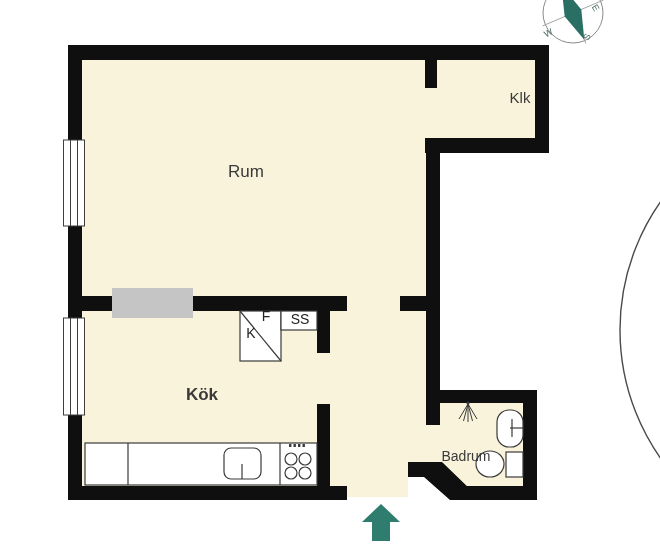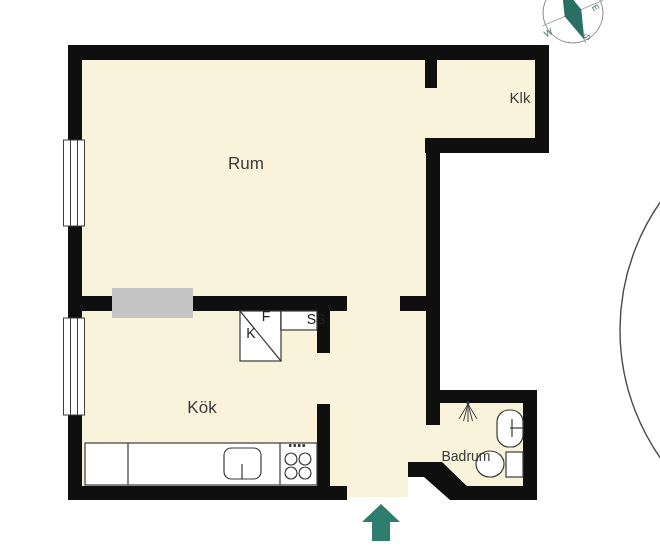--- a/index.html
+++ b/index.html
@@ -129,22 +129,22 @@
       </g>
       <g transform="rotate(-23 573 13)">
         <polygon points="573,-17 582,13 573,42 564,13" fill="#2A6F63"></polygon>
       </g>
       <text class="compassletter" x="593" y="10" transform="rotate(60 595 7)">E</text>
       <text class="compassletter" x="544" y="36" transform="rotate(-28 548 33)">W</text>
       <text class="compassletter" x="584" y="40" transform="rotate(-62 587 37)">S</text>
     </g>
   </svg>
 
-  <div class="roomlabel lbl-big" style="left:246px;top:164px;">Rum</div>
+  <div class="roomlabel lbl-big" style="left:246px;top:172px;">Rum</div>
   <div class="roomlabel lbl-mid" style="left:491px;top:97px;margin-left:29px;">Klk</div>
-  <div class="roomlabel lbl-big" style="left:202px;top:408px;">Kök</div>
+  <div class="roomlabel lbl-big" style="left:202px;top:395px;font-weight:bold;">Kök</div>
   <div class="roomlabel lbl-sm" style="left:466px;top:456px;">Badrum</div>
 
   <div class="roomlabel lbl-unit" style="left:266px;top:316px;">F</div>
   <div class="roomlabel lbl-unit" style="left:251px;top:333px;">K</div>
-  <div class="roomlabel lbl-unit" style="left:316px;top:319px;">SS</div>
+  <div class="roomlabel lbl-unit" style="left:300px;top:319px;">SS</div>
 
 </div>
 
 </body></html>

